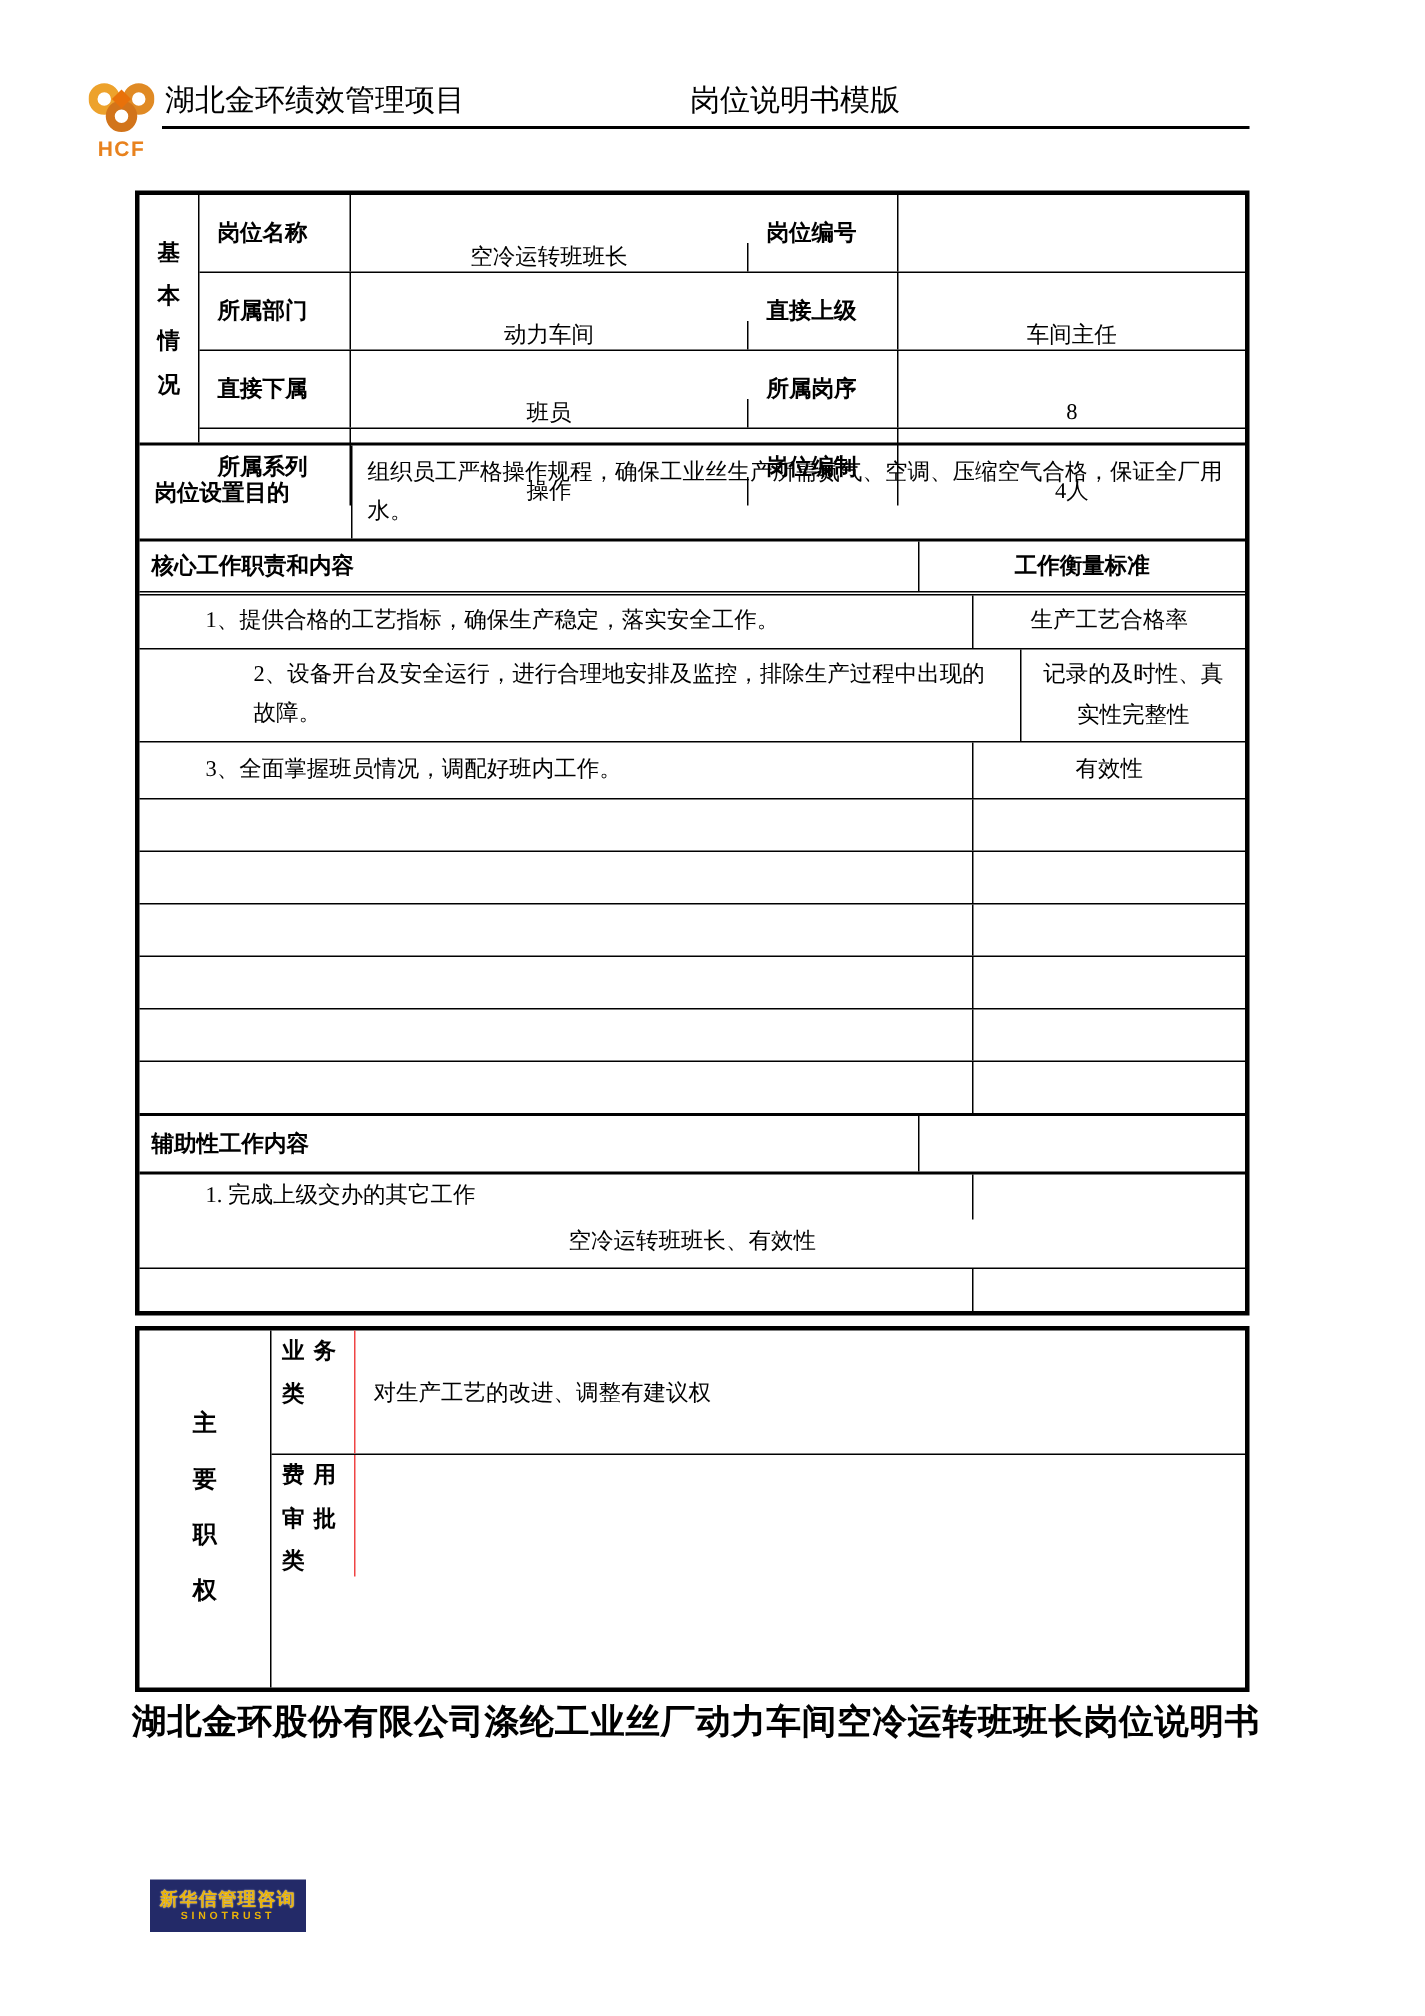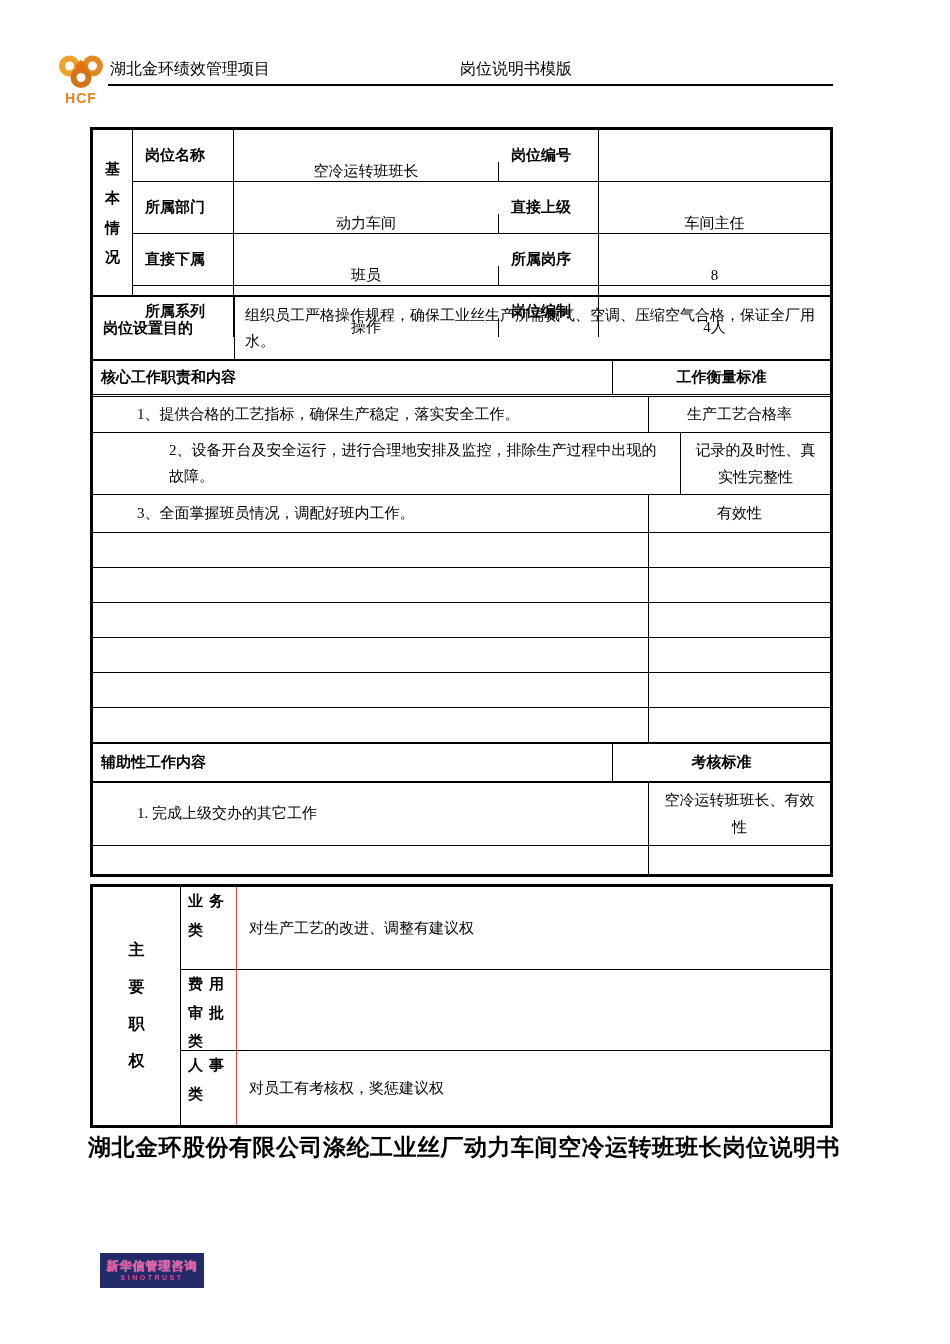--- a/index.html
+++ b/index.html
@@ -6,21 +6,21 @@
   html,body { background:#e8e8e8; }
   .page {
     position:relative; width:950px; height:1344px; background:#ffffff;
     font-family:"Liberation Serif","DejaVu Serif",serif; color:#000;
     overflow:hidden; margin:0 auto;
   }
   
   .doc-header { position:absolute; left:58px; top:44px; width:775px; display:flex; align-items:flex-start; }
   .logo-block { width:46px; margin-right:4px; text-align:center; }
   .logo-hcf-text { font-family:"Liberation Sans",sans-serif; font-weight:bold; font-size:14px; color:#e8821e; letter-spacing:1px; margin-top:-2px; }
-  .header-rule { position:relative; flex:1; height:42px; border-bottom:2px solid #000; font-size:16px; }
+  .header-rule { position:relative; flex:1; height:42px; border-bottom:2px solid #000; font-size:20px; }
   .header-rule .proj { position:absolute; left:2px; bottom:4px; }
   .header-rule .doctype { position:absolute; left:352px; bottom:4px; }
 
   
   .cell { border-color:#000; }
   .b-label { font-family:"Liberation Sans","DejaVu Sans",sans-serif; font-weight:bold; }
   .centered { display:flex; align-items:center; justify-content:center; text-align:center;margin-top:32px; }
   .v-mid-left { display:flex; align-items:center; }
 
   
@@ -50,21 +50,21 @@
   .chead { height:39px; border-bottom:2px solid #000; }
 
   .duty-row { display:flex; border-bottom:1px solid #000; }
   .duty-cell { width:520px; border-right:1px solid #000; padding:2px 10px 2px 8px; display:flex; align-items:center; line-height:1.7;margin-left:36px; }
   .measure-cell { flex:1; display:flex; align-items:center; justify-content:center; text-align:center; line-height:1.8; padding:2px 14px; }
   .rowB1 { height:36px; } .rowB2 { height:62px;padding-left:32px; } .rowB3 { height:38px; }
   .empty-block { height:211px; display:flex; flex-direction:column; }
   .empty-row { flex:1; display:flex; border-bottom:1px solid #000; }
   .empty-row:last-child { border-bottom:2px solid #000; }
   .empty-row .duty-cell { padding:0; }
-  .rowC1 { height:63px; }
+  .rowC1 { height:63px;flex-direction:column; }
   .rowC-empty { flex:1; display:flex; border-bottom:none; }
   .rowC-empty .duty-cell, .rowC1 .duty-cell { border-right:1px solid #000; }
   .sec-header.chead { border-top:none; }
 
   
   .table2 { position:absolute; left:90px; top:884px; width:743px; height:244px;
             border:3px solid #000; display:flex; font-size:15px; }
   .t2-strip { width:88px; border-right:1px solid #000; display:flex; align-items:center; justify-content:center; }
   .t2-strip .v-text { line-height:2.3; font-size:16px; }
   .t2-rows { flex:1; display:flex; flex-direction:column; }
@@ -74,21 +74,21 @@
   .cat-text { width:46px; word-break:break-all; letter-spacing:6px; line-height:1.9;
               font-family:"Liberation Sans",sans-serif; font-weight:bold; font-size:15px; }
   .t2-content { flex:1; display:flex; align-items:center; padding:4px 12px; }
   .t2-r1 { height:83px; } .t2-r2 { height:81px; } .t2-r3 { flex:1; }
 
   
   .footer-title { position:absolute; left:88px; top:1132px; width:747px;
                   font-family:Liberation Mono, monospace; font-weight:bold;
                   font-size:23px; letter-spacing:0.5px; white-space:nowrap; }
   .footer-logo { position:absolute; left:100px; top:1253px; width:104px; height:35px;
-                 background:#232a68; color:#ec4899; text-align:center;
+                 background:#232a68; color:#eab308; text-align:center;
                  display:flex; flex-direction:column; justify-content:center;
                  font-family:"Liberation Sans",sans-serif; }
   .footer-logo .l1 { font-size:12px; font-weight:bold; letter-spacing:1px; line-height:1.2;
                      text-shadow:0 0 1px #fff; }
   .footer-logo .l2 { font-size:7px; font-weight:bold; letter-spacing:2.5px; line-height:1.3; }
 </style>
 </head>
 <body>
 
 <div class="page">
@@ -191,21 +191,20 @@
           <div class="measure-cell"></div>
         </div>
       <div class="empty-row">
           <div class="duty-cell"></div>
           <div class="measure-cell"></div>
         </div>
     </div>
 
     <div class="sec-header chead">
       <div class="h-left b-label">辅助性工作内容</div>
-      <div class="h-right b-label">考核标准</div>
     </div>
     <div class="duty-row rowC1">
       <div class="duty-cell">1. 完成上级交办的其它工作</div>
       <div class="measure-cell">空冷运转班班长、有效性</div>
     </div>
     <div class="rowC-empty">
       <div class="duty-cell"></div>
       <div class="measure-cell"></div>
     </div>
   </div>
@@ -220,26 +219,20 @@
           <div class="cat-text">业务类</div>
         </div>
         <div class="t2-content">对生产工艺的改进、调整有建议权</div>
       </div>
       <div class="t2-row t2-r2">
         <div class="t2-cat">
           <div class="cat-text">费用审批类</div>
         </div>
         <div class="t2-content"></div>
       </div>
-      <div class="t2-row t2-r3">
-        <div class="t2-cat">
-          <div class="cat-text">人事类</div>
-        </div>
-        <div class="t2-content">对员工有考核权，奖惩建议权</div>
-      </div>
     </div>
   </div>
 
   <div class="footer-title">湖北金环股份有限公司涤纶工业丝厂动力车间空冷运转班班长岗位说明书</div>
 
   <div class="footer-logo">
     <div class="l1">新华信管理咨询</div>
     <div class="l2">SINOTRUST</div>
   </div>
 

